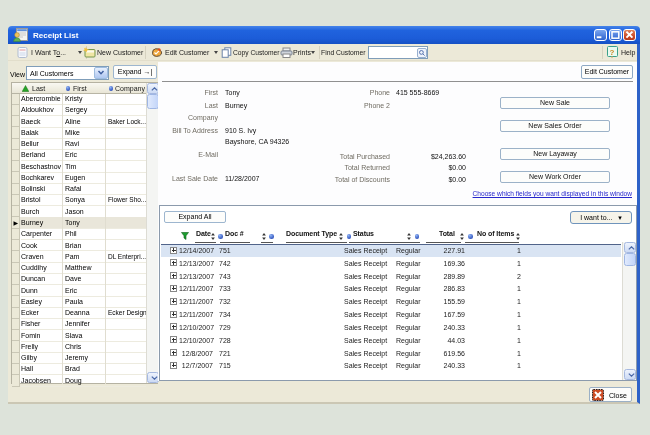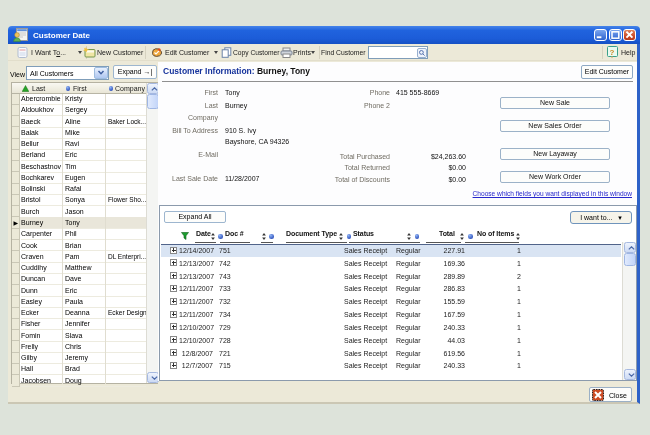--- a/index.html
+++ b/index.html
@@ -113,21 +113,21 @@
 <div class="abs" id="title">
   <svg style="position:absolute;left:5px;top:2px" width="15" height="14" viewBox="0 0 15 14">
     <rect x="3.5" y="0.5" width="11" height="12" fill="#f4f4f2" stroke="#9a9a9a"></rect>
     <rect x="4.2" y="1.2" width="9.6" height="2" fill="#5f8fd8"></rect>
     <rect x="5" y="4.5" width="8" height="1" fill="#c8c8c8"></rect>
     <rect x="5" y="6.5" width="8" height="1" fill="#c8c8c8"></rect>
     <rect x="5" y="8.5" width="5" height="1" fill="#c8c8c8"></rect>
     <circle cx="4" cy="7" r="2.4" fill="#eec25e" stroke="#a07c2c" stroke-width="0.5"></circle>
     <path d="M0.5 13.5 Q0.8 9.8 4 9.8 Q7.2 9.8 7.5 13.5 Z" fill="#62b054" stroke="#35803a" stroke-width="0.5"></path>
   </svg>
-  <span class="txt">Customer Date</span>
+  <span class="txt">Receipt List</span>
   <div class="tbtn" id="btn-min">
       <svg width="11" height="10" viewBox="0 0 11 10">
         <rect x="1.8" y="6.3" width="4.6" height="1.9" fill="#fff"></rect>
       </svg>
     </div>
   <div class="tbtn" id="btn-max">
       <svg width="11" height="10" viewBox="0 0 11 10">
         <rect x="2" y="1.8" width="6.8" height="6.4" fill="none" stroke="#fff" stroke-width="1.5"></rect>
       </svg>
     </div>
@@ -415,21 +415,20 @@
       <div class="sbthumb" style="top:10.5px;height:15px"></div>
       <div class="sbbtn" style="top:289px">
           <svg class="chev" width="7" height="4" viewBox="0 0 7 4">
             <path d="M0.8 0.6 L3.5 3.2 L6.2 0.6" fill="none" stroke="#4a68a8" stroke-width="1.2"></path>
           </svg>
         </div>
     </div>
   </div>
 
   <div id="rightpanel">
-    <div id="ci-header">Customer Information: <b>Burney, Tony</b></div>
     <div id="editbtn">Edit Customer</div>
     <div id="ci-sep"></div>
 
     <div class="lbl" style="left:0;top:27px;width:60px">First</div>
     <div class="val" style="left:67px;top:27px">Tony</div>
     <div class="lbl" style="left:0;top:40px;width:60px">Last</div>
     <div class="val" style="left:67px;top:40px">Burney</div>
     <div class="lbl" style="left:0;top:52px;width:60px">Company</div>
     <div class="lbl" style="left:0;top:64.5px;width:60px">Bill To Address</div>
     <div class="val" style="left:67px;top:64.5px">910 S. Ivy</div>

